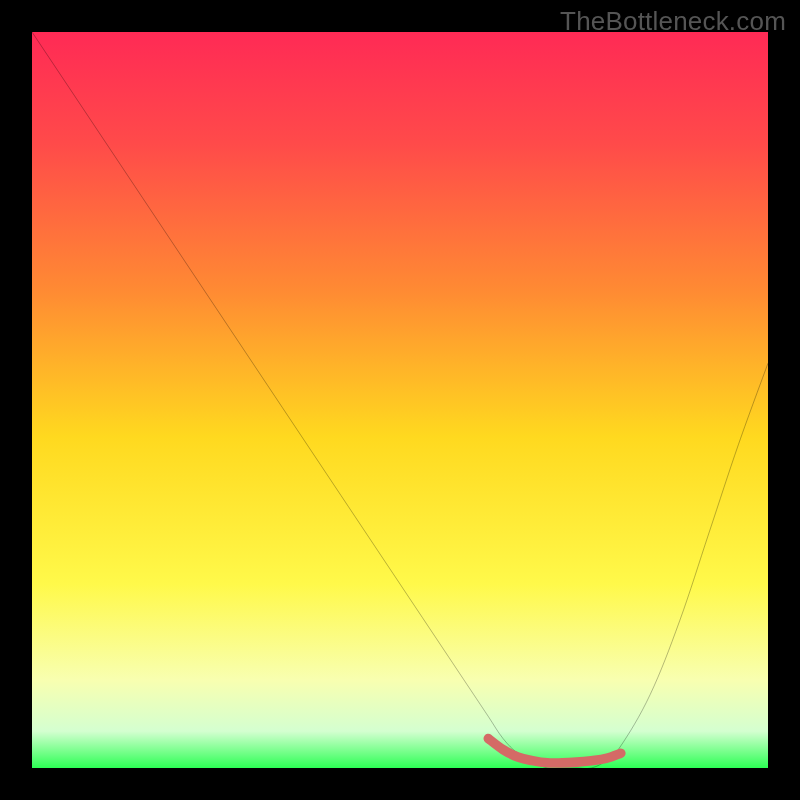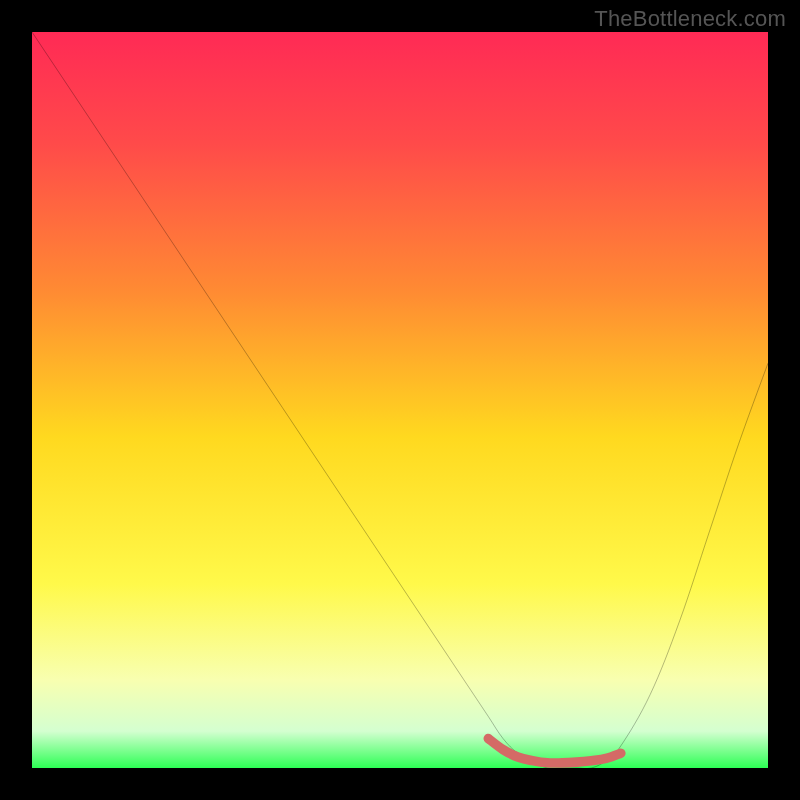--- a/index.html
+++ b/index.html
@@ -9,21 +9,21 @@
     height: 800px;
     position: relative;
     background: #000;
   }
   .watermark {
     position: absolute;
     top: 6px;
     right: 14px;
     color: #555;
     font-family: Arial, Helvetica, sans-serif;
-    font-size: 22px;
+    font-size: 26px;
     font-weight: 500;
     letter-spacing: 0.2px;
     z-index: 3;
   }
   .plot-area {
     position: absolute;
     top: 32px;
     left: 32px;
     width: 736px;
     height: 736px;

